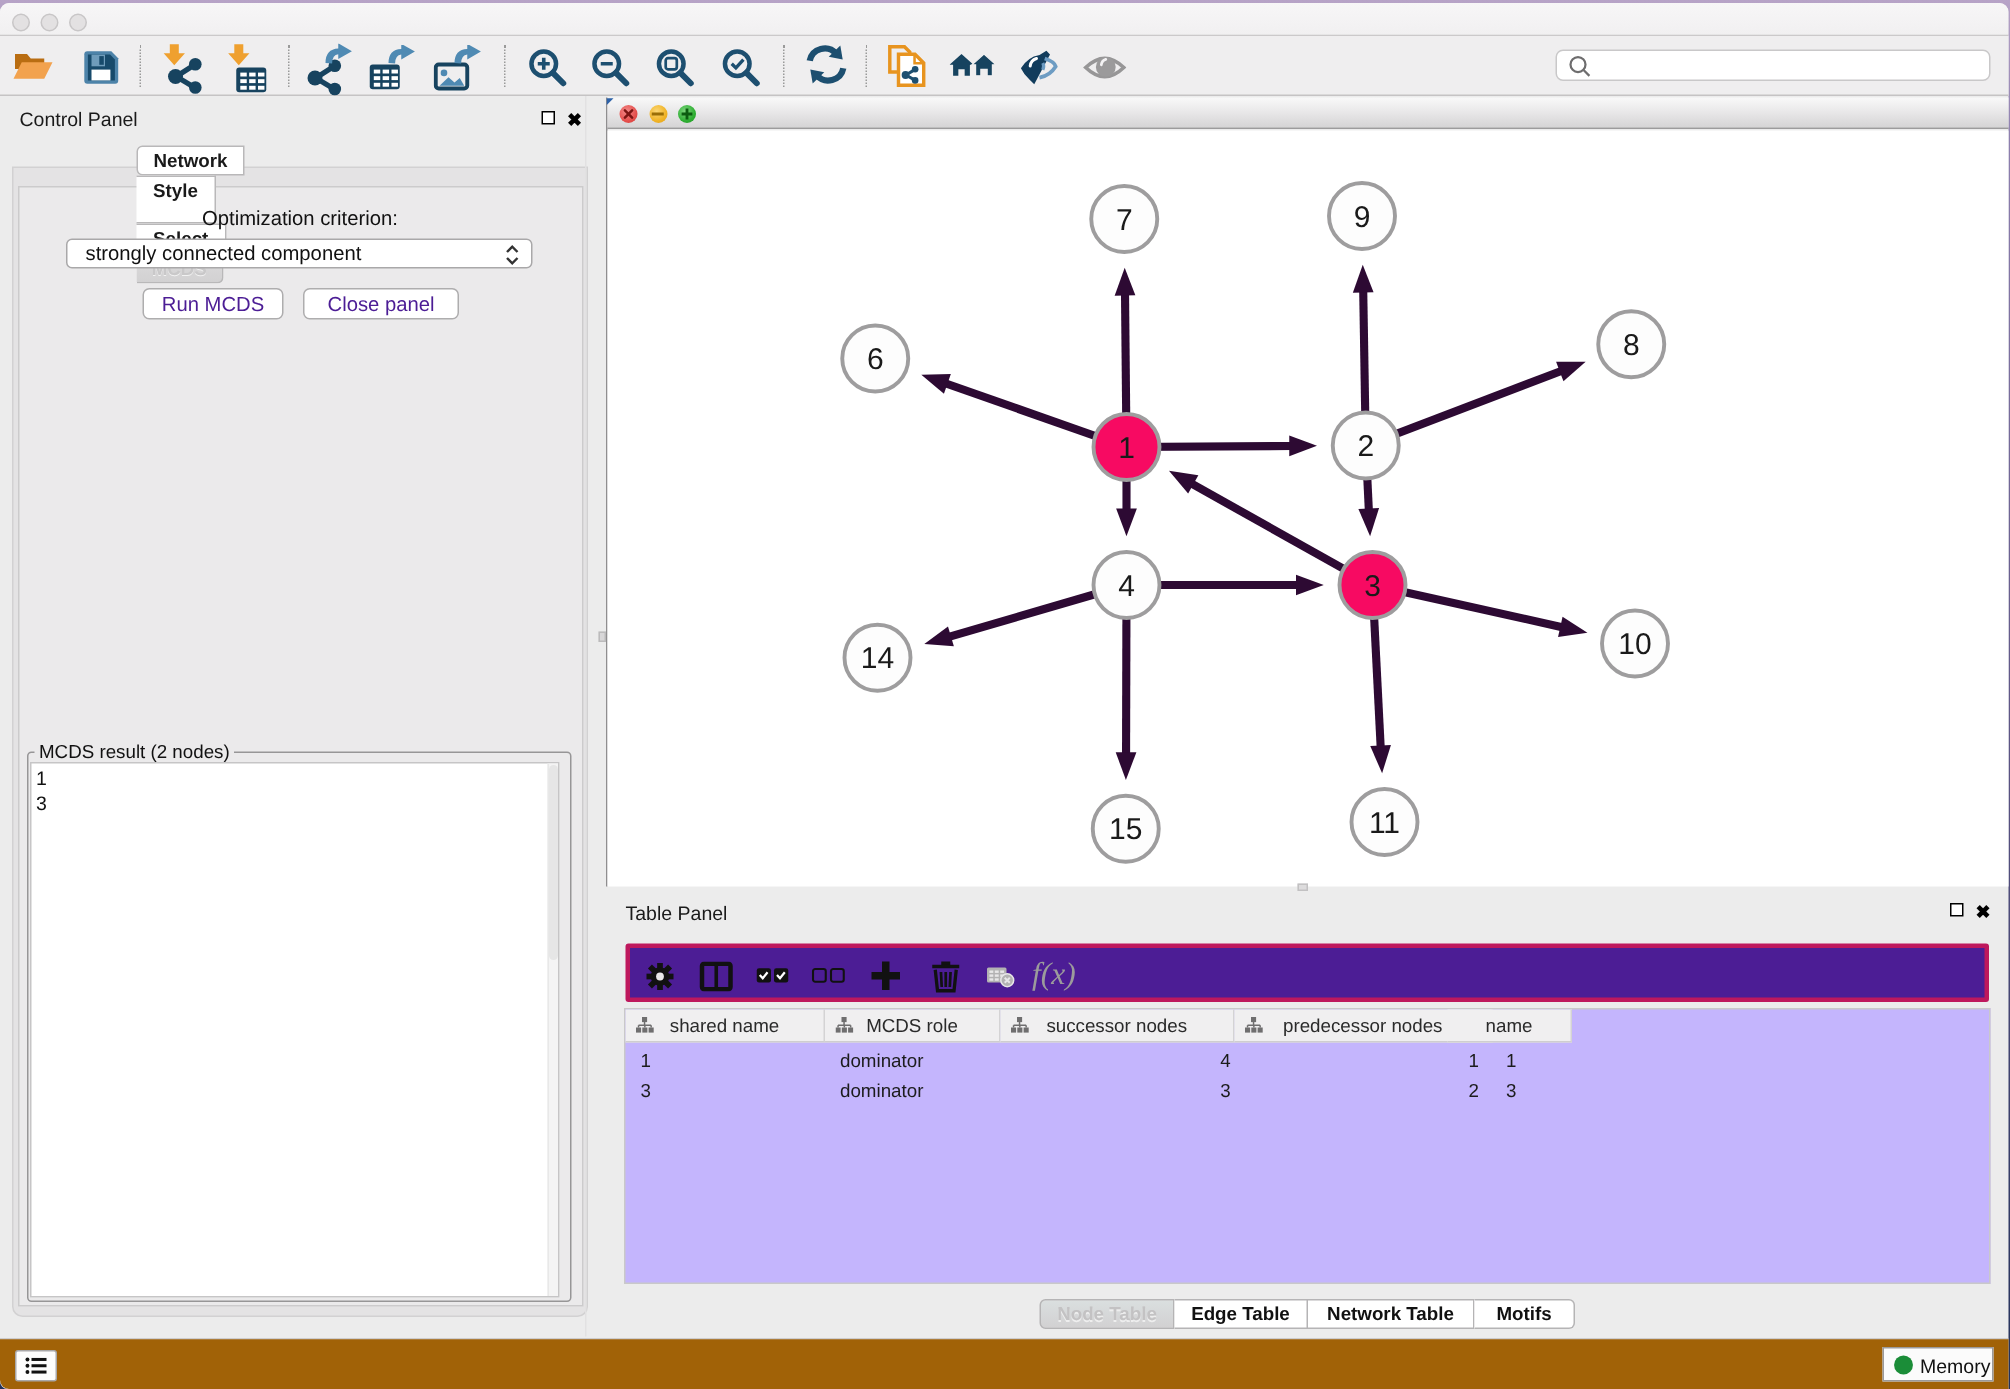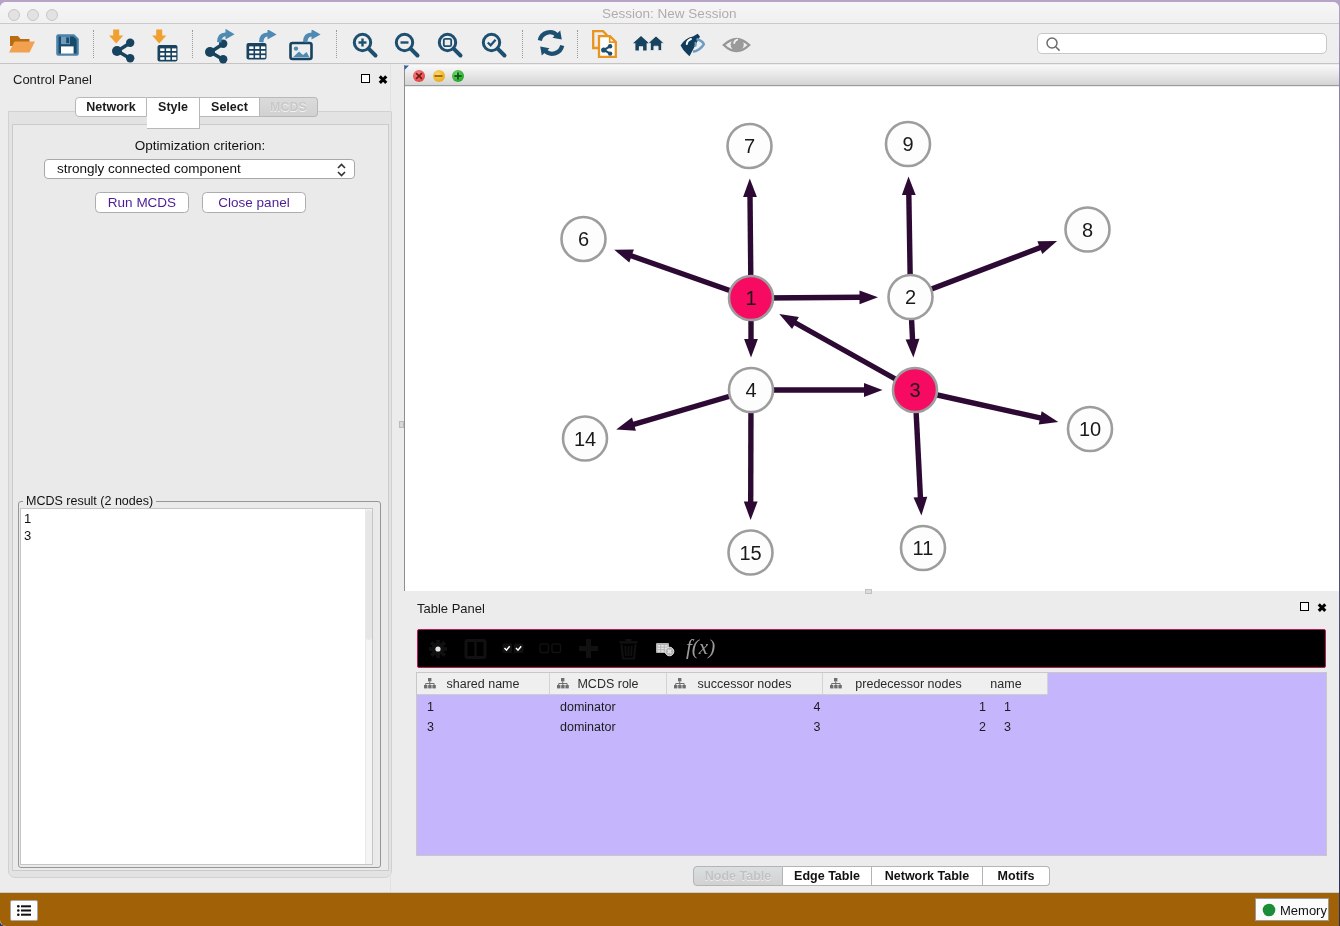--- a/index.html
+++ b/index.html
@@ -32,38 +32,37 @@
 #scrolltrack { left:365px; top:509px; width:7px; height:355px; background:#f4f4f4; border-left:1px solid #e8e8e8; }
 #scrollthumb { left:365.5px; top:510px; width:6px; height:130px; background:#e6e6e6; border-radius:3px; }
 #vdivline { left:390px; top:64px; width:1px; height:827px; background:#e2e1e2; }
 #vgrip { left:399px; top:421px; width:5px; height:7px; background:#d8d7d8; border:1px solid #bcbbbc; }
 #netframe-border { left:404px; top:65px; width:1px; height:526px; background:#8f8e8f; }
 #nettitle { left:405px; top:65px; width:933.5px; height:21px; background:linear-gradient(#f9f9f9 0%,#e8e7e8 50%,#d5d4d5 100%); border-bottom:1px solid #9c9b9c; }
 .mbtn { position:absolute; top:4.5px; width:12px; height:12px; border-radius:50%; }
 #netcanvas { left:405px; top:87px; width:933.5px; height:504px; background:#fff; }
 #hgrip { left:865px; top:589px; width:7px; height:5px; background:#dddcdd; border:1px solid #c2c1c2; }
 #tpanel-hdr { left:417px; top:601px; font-size:13px; color:#1a1a1a; }
-#ttoolbar { left:417px; top:629px; width:909px; height:39px; background:#000000; border:1px solid #be185d; border-radius:2px; }
+#ttoolbar { left:417px; top:629px; width:909px; height:39px; background:#4c1d95; border:3px solid #be185d; border-radius:2px; }
 #tbl { left:416px; top:672px; width:911px; height:184px; background:#c4b5fd; border:1px solid #c9c8c9; }
 .hcell { position:absolute; top:0; height:22px; background:#f0eff0; border-right:1px solid #d4d3d4; border-bottom:1px solid #cfcecf; font-size:12.5px; color:#2a2a2a; text-align:center; line-height:22px; }
 .tcell { position:absolute; font-size:12.5px; color:#1c1c1c; height:20px; line-height:20px; }
 .btabs { position:absolute; top:866px; display:flex; left:693px; }
 .btab { height:20px; font-size:12.5px; font-weight:600; line-height:19px; text-align:center; background:#fff; border:1px solid #b5b4b5; border-left:none; color:#111; }
 #statusbar { left:0; top:892px; width:1338.5px; height:34px; background:#a16207; border-top:1px solid #cdcccd; border-radius:0 0 0 6px; }
 #listbtn { position:absolute; left:10px; top:7px; width:28px; height:21px; background:#fdfdfd; border:1px solid #a9a8a9; border-radius:2px; }
 #membtn { position:absolute; left:1255px; top:5px; width:74px; height:23px; background:#fbfbfb; border:1px solid #9b9a9b; }
 </style>
 </head>
 <body>
 <div class="abs" id="win"></div>
 <div class="abs" id="titlebar">
   <div class="tl" style="left:8px;"></div>
   <div class="tl" style="left:27px;"></div>
   <div class="tl" style="left:46px;"></div>
-  <div id="wtitle">Session: New Session</div>
 </div>
 <div class="abs" id="toolbar">
   <svg style="position:absolute;left:8px;top:9px" width="29" height="21" viewBox="0 0 29 21">
 <path d="M2,3 L10,3 L12.5,6 L21.5,6 L21.5,13 L2,13 Z" fill="#b96d12"></path>
 <path d="M1,19.5 L6.5,8.5 L27,8.5 L21.5,19.5 Z" fill="#f2a24e"></path>
 </svg>
 <svg style="position:absolute;left:55px;top:9px" width="25" height="24" viewBox="0 0 25 24">
 <path d="M1.2,3.2 q0-2 2-2 L19.2,1.2 L23.8,5.8 L23.8,20.8 q0,2 -2,2 L3.2,22.8 q-2,0 -2-2 Z" fill="#4d83a9"></path>
 <path d="M3.6,3.4 L18.4,3.4 L21.6,6.6 L21.6,20.6 L3.6,20.6 Z" fill="#174a6b"></path>
 <rect x="6" y="3.4" width="9" height="7.8" fill="#6f9cbb"></rect>
@@ -197,21 +196,21 @@
         <line x1="10.7" y1="10.7" x2="14.6" y2="14.6" stroke="#6e6d6e" stroke-width="1.5"></line>
       </svg>
     </div>
 </div>
 
 <div class="abs" id="cpanel-hdr">Control Panel</div>
 <div class="float-ic" style="left:361px; top:74px;"></div>
 <div class="close-ic" style="left:378px; top:75px;">✖</div>
 <div class="abs" id="tabcontent"></div>
 <div class="abs" id="innerpanel"></div>
-<div class="tabstrip" style="left:75px; top:97px;">
+<div class="tabstrip" style="left:91px; top:97px;flex-direction:column;">
   <div class="tab first" style="width:72px; height:20px; line-height:19px;">Network</div>
   <div class="tab" style="width:53px; height:32px; line-height:19px;">Style</div>
   <div class="tab" style="width:60px; height:20px; line-height:19px;">Select</div>
   <div class="tab last gray" style="width:58px; height:20px; line-height:19px;">MCDS</div>
 </div>
 <div class="abs" id="optlabel">Optimization criterion:</div>
 <div class="abs" id="combo">strongly connected component
   <svg style="position:absolute; right:8px; top:3px;" width="9" height="14" viewBox="0 0 9 14">
       <path d="M1 5 L4.5 1.4 L8 5" fill="none" stroke="#333" stroke-width="1.6"></path>
       <path d="M1 9 L4.5 12.6 L8 9" fill="none" stroke="#333" stroke-width="1.6"></path>

